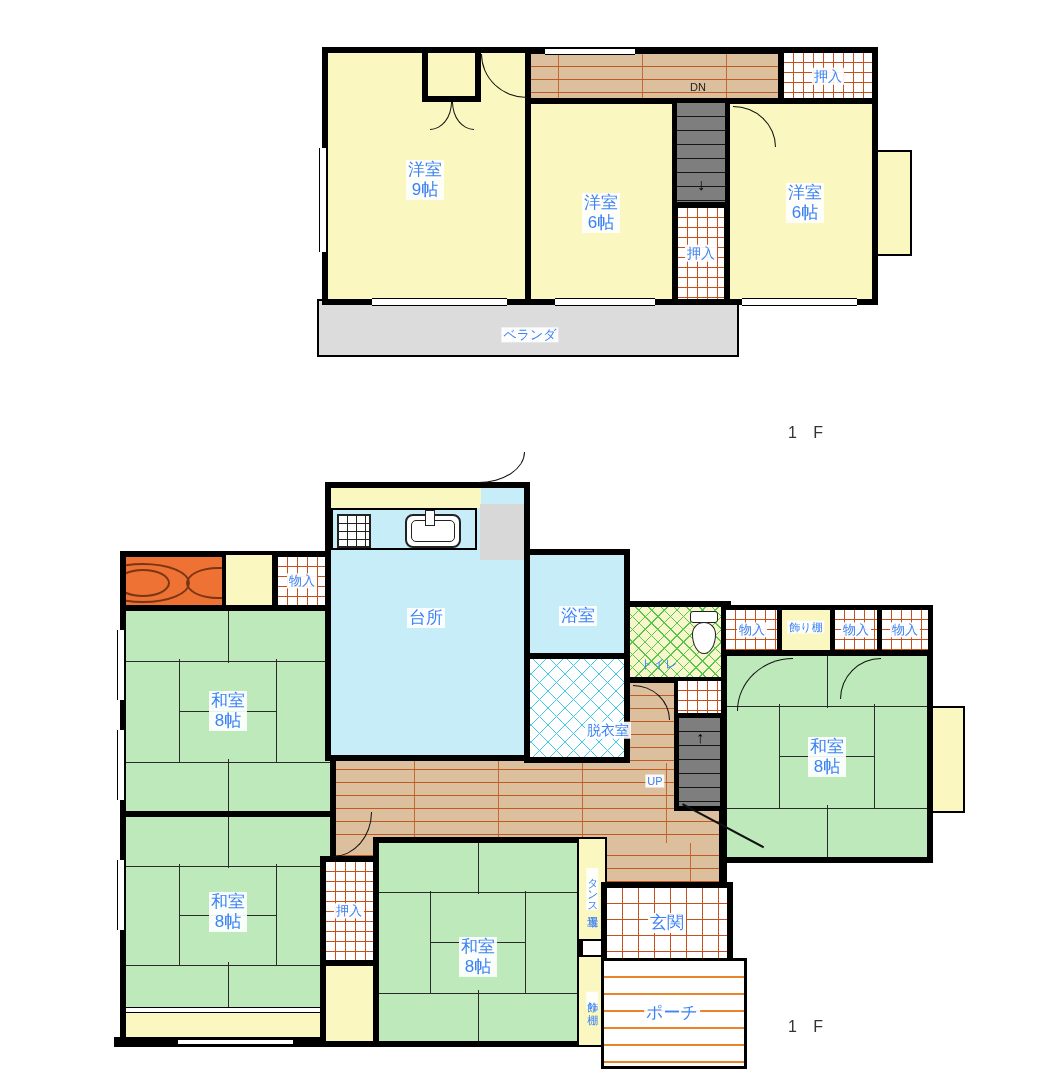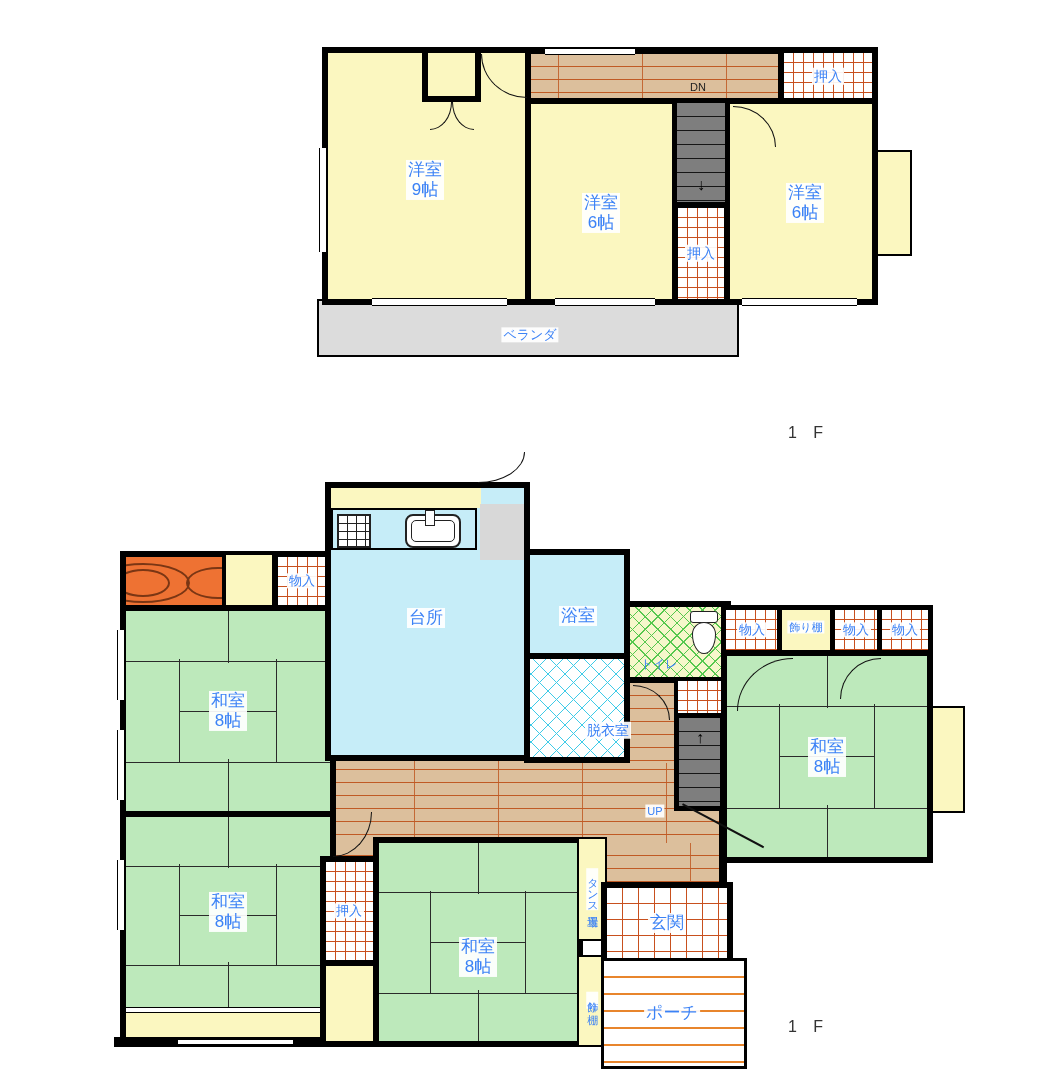--- a/index.html
+++ b/index.html
@@ -209,16 +209,16 @@
   <div class="lbl f12" style="left:659px;top:664px;background:none;">トイレ</div>
   <div class="lbl f13" style="left:349px;top:911px;">押入</div>
   <div class="lbl f13" style="left:752px;top:630px;">物入</div>
   <div class="lbl f11" style="left:806px;top:627px;">飾り棚</div>
   <div class="lbl f13" style="left:856px;top:630px;">物入</div>
   <div class="lbl f13" style="left:905px;top:630px;">物入</div>
   <div class="lbl f11 vert" style="left:592px;top:889px;">タンス置場</div>
   <div class="lbl f11 vert" style="left:592px;top:1000px;">飾り棚</div>
   <div class="lbl f17" style="left:667px;top:923px;">玄関</div>
   <div class="lbl f17" style="left:672px;top:1013px;">ポーチ</div>
-  <div class="lbl f11" style="left:655px;top:811px;">UP</div>
+  <div class="lbl f11" style="left:655px;top:781px;">UP</div>
   <div class="floorlbl" style="left:788px;top:1018px;">1 F</div>
 
 </div>
 
 </body></html>

